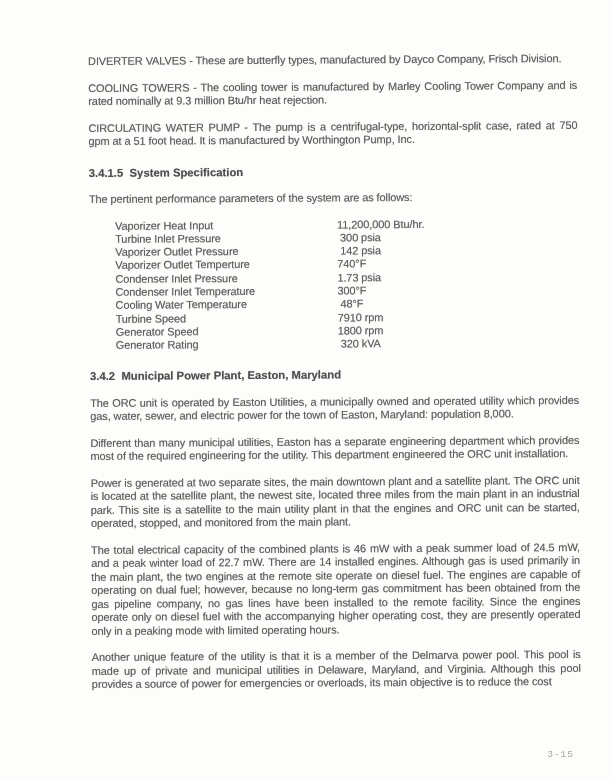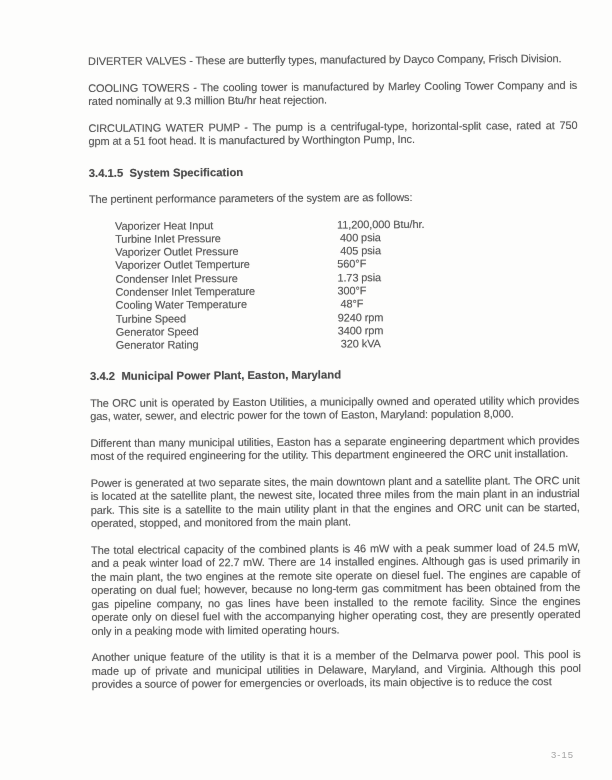--- a/index.html
+++ b/index.html
@@ -44,21 +44,21 @@
   .spec-row { display: flex; line-height: 13.3px; }
   .spec-label { width: 222px; flex: 0 0 auto; }
   .spec-value { white-space: pre; text-align: center; }
   .page-number {
     position: absolute;
     top: 749px;
     right: 38px;
     font-size: 9.5px;
     color: #a6a6a6;
     letter-spacing: 1px;
-    font-family: Liberation Sans, sans-serif;
+    font-family: Liberation Mono, monospace;
   }
 </style>
 </head>
 <body>
 
 <div class="page-content">
 
   <p class="para">DIVERTER VALVES - These are butterfly types, manufactured by Dayco Company, Frisch Division.</p>
 
   <p class="para">COOLING TOWERS - The cooling tower is manufactured by Marley Cooling Tower Company and is rated nominally at 9.3 million Btu/hr heat rejection.</p>
@@ -69,49 +69,49 @@
 
   <p class="para">The pertinent performance parameters of the system are as follows:</p>
 
   <div class="spec-table">
     <div class="spec-row">
       <span class="spec-label">Vaporizer Heat Input</span>
       <span class="spec-value">11,200,000 Btu/hr.</span>
     </div>
     <div class="spec-row">
       <span class="spec-label">Turbine Inlet Pressure</span>
-      <span class="spec-value"> 400 psia</span>
+      <span class="spec-value"> 300 psia</span>
     </div>
     <div class="spec-row">
       <span class="spec-label">Vaporizer Outlet Pressure</span>
-      <span class="spec-value"> 405 psia</span>
+      <span class="spec-value"> 142 psia</span>
     </div>
     <div class="spec-row">
       <span class="spec-label">Vaporizer Outlet Temperture</span>
-      <span class="spec-value">560°F</span>
+      <span class="spec-value">740°F</span>
     </div>
     <div class="spec-row">
       <span class="spec-label">Condenser Inlet Pressure</span>
       <span class="spec-value">1.73 psia</span>
     </div>
     <div class="spec-row">
       <span class="spec-label">Condenser Inlet Temperature</span>
       <span class="spec-value">300°F</span>
     </div>
     <div class="spec-row">
       <span class="spec-label">Cooling Water Temperature</span>
       <span class="spec-value"> 48°F</span>
     </div>
     <div class="spec-row">
       <span class="spec-label">Turbine Speed</span>
-      <span class="spec-value">9240 rpm</span>
+      <span class="spec-value">7910 rpm</span>
     </div>
     <div class="spec-row">
       <span class="spec-label">Generator Speed</span>
-      <span class="spec-value">3400 rpm</span>
+      <span class="spec-value">1800 rpm</span>
     </div>
     <div class="spec-row">
       <span class="spec-label">Generator Rating</span>
       <span class="spec-value"> 320 kVA</span>
     </div>
   </div>
 
   <h3 class="heading">3.4.2  Municipal Power Plant, Easton, Maryland</h3>
 
   <p class="para">The ORC unit is operated by Easton Utilities, a municipally owned and operated utility which provides gas, water, sewer, and electric power for the town of Easton, Maryland: population 8,000.</p>

